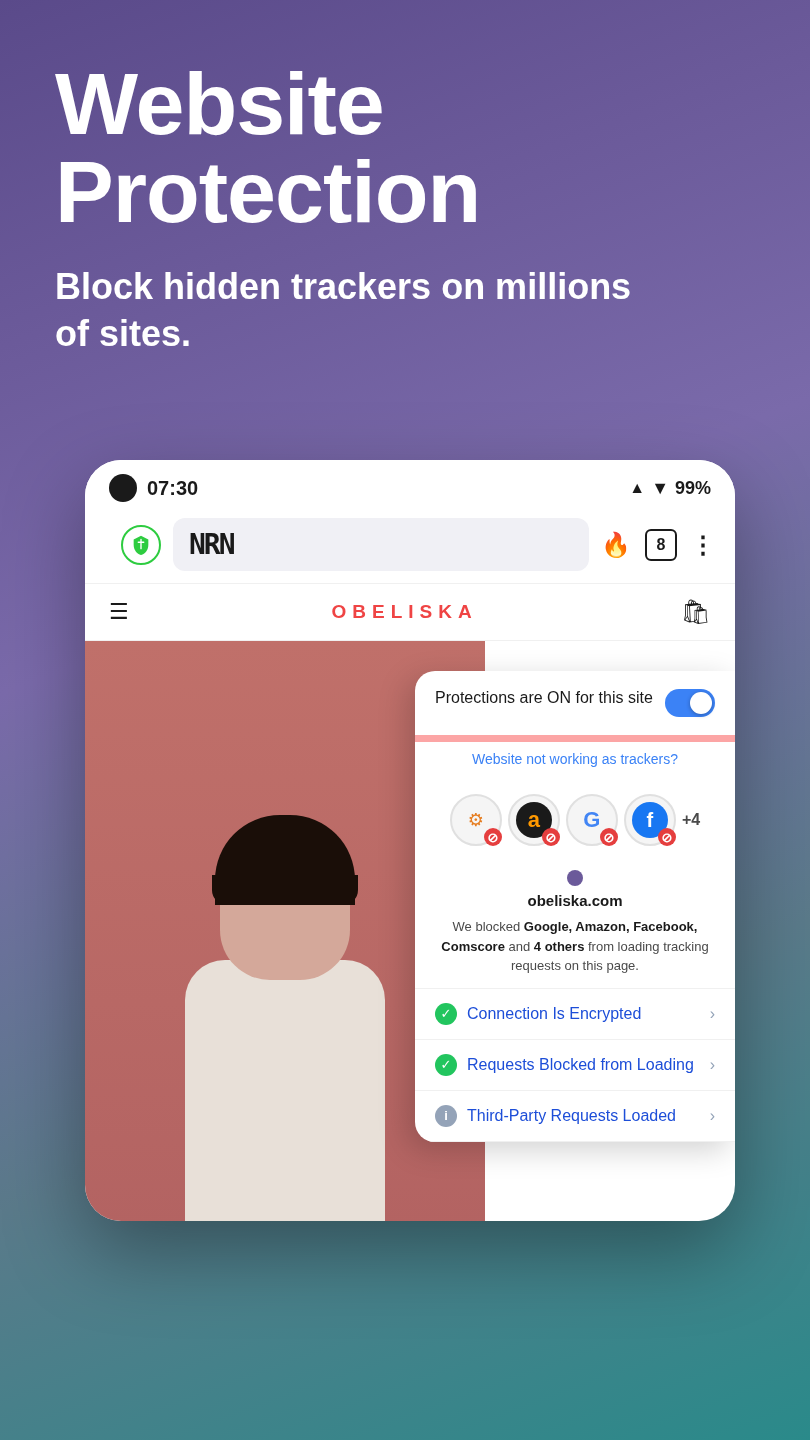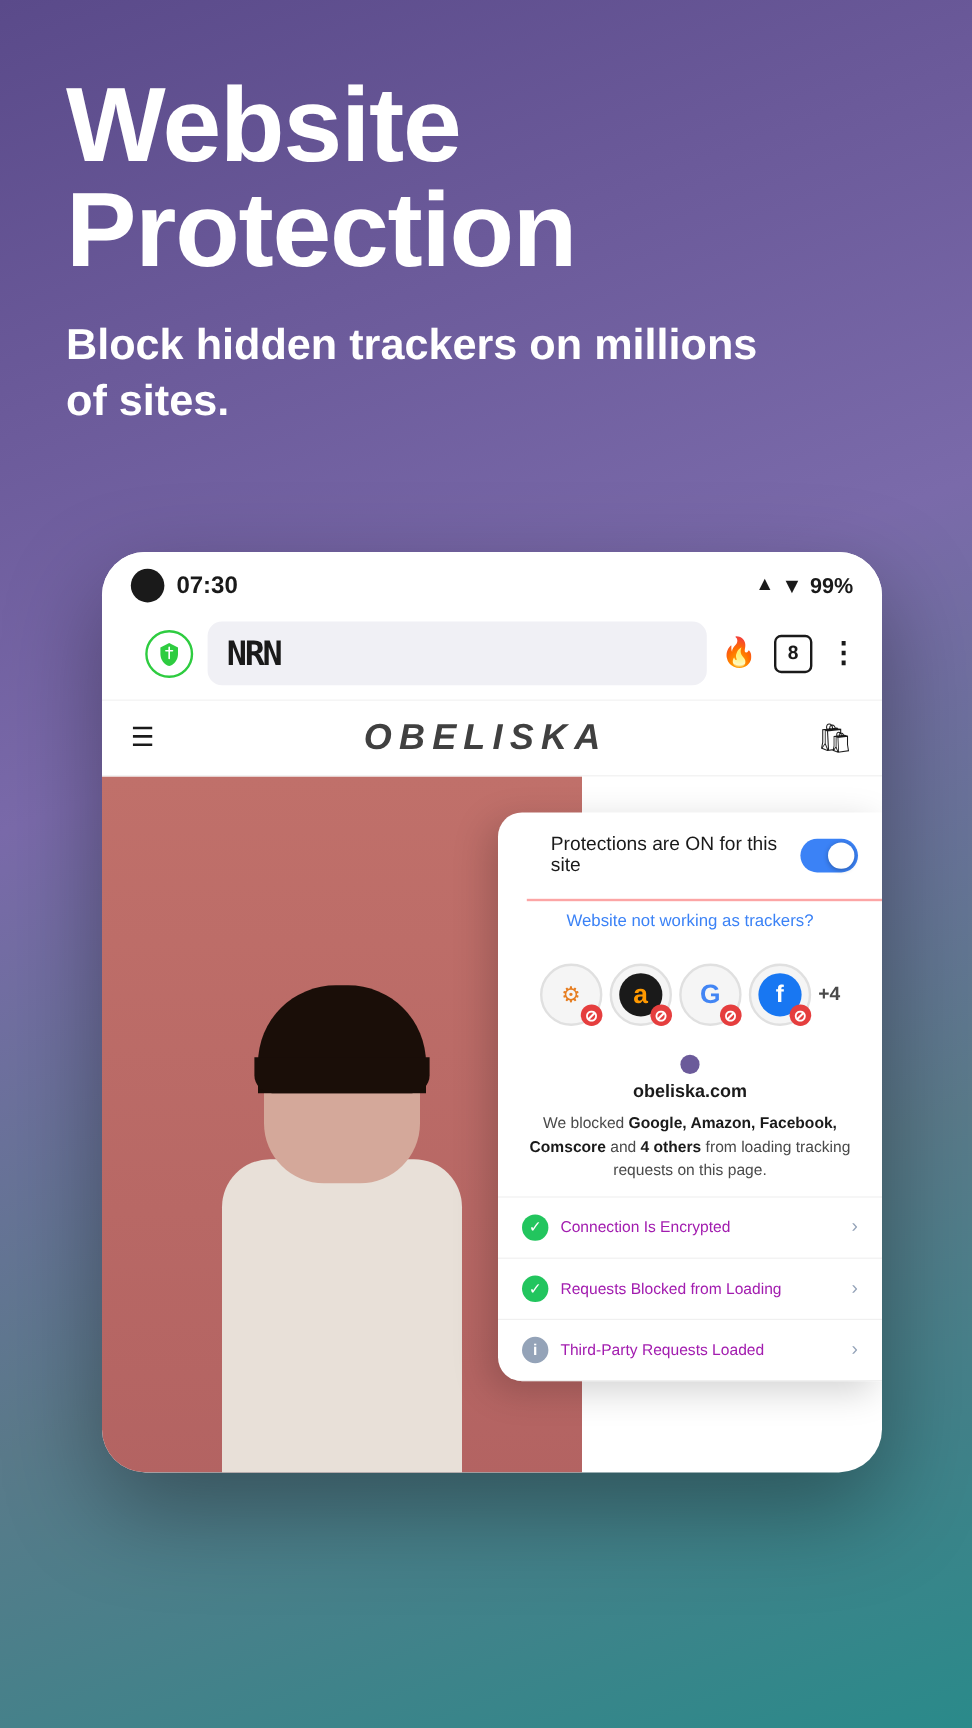--- a/index.html
+++ b/index.html
@@ -155,25 +155,24 @@
       display: flex;
       align-items: center;
       justify-content: space-between;
       border-bottom: 1px solid #f0f0f0;
     }
     .hamburger {
       font-size: 22px;
       color: #1a1a1a;
     }
     .site-brand {
-      font-size: 30px;
+      font-size: 19px;
       font-weight: 600;
       letter-spacing: 6px;
-      color: #404040;
-      font-style: italic;
+      color: #ef4444;
     }
     .cart-icon {
       font-size: 24px;
       color: #1a1a1a;
     }
 
     
     .content-area {
       display: flex;
       position: relative;
@@ -254,24 +253,22 @@
       width: 320px;
       background: #ffffff;
       border-radius: 20px 0 0 20px;
       box-shadow: -8px 8px 30px rgba(0,0,0,0.18);
       overflow: hidden;
     }
 
     .panel-header {
       padding: 18px 20px;
       display: flex;
-      align-items: center;
       justify-content: space-between;
-      border-bottom: 2px solid #fca5a5;
-      margin-left: 24px;
+      border-bottom: 7px solid #fca5a5;
     }
     .panel-header-text {
       font-size: 16px;
       color: #1a1a1a;
     }
     .toggle-switch {
       width: 50px;
       height: 28px;
       background: #3b82f6;
       border-radius: 14px;
@@ -403,22 +400,22 @@
       background: #94a3b8;
       display: flex;
       align-items: center;
       justify-content: center;
       color: #fff;
       font-size: 13px;
       font-weight: 700;
       flex-shrink: 0;
     }
     .status-label {
-      font-size: 13px;
-      color: #a21caf;
+      font-size: 16px;
+      color: #1d4ed8;
     }
     .chevron {
       color: #94a3b8;
       font-size: 16px;
     }
   </style>
 </head>
 <body>
 
 <div class="hero-section">

